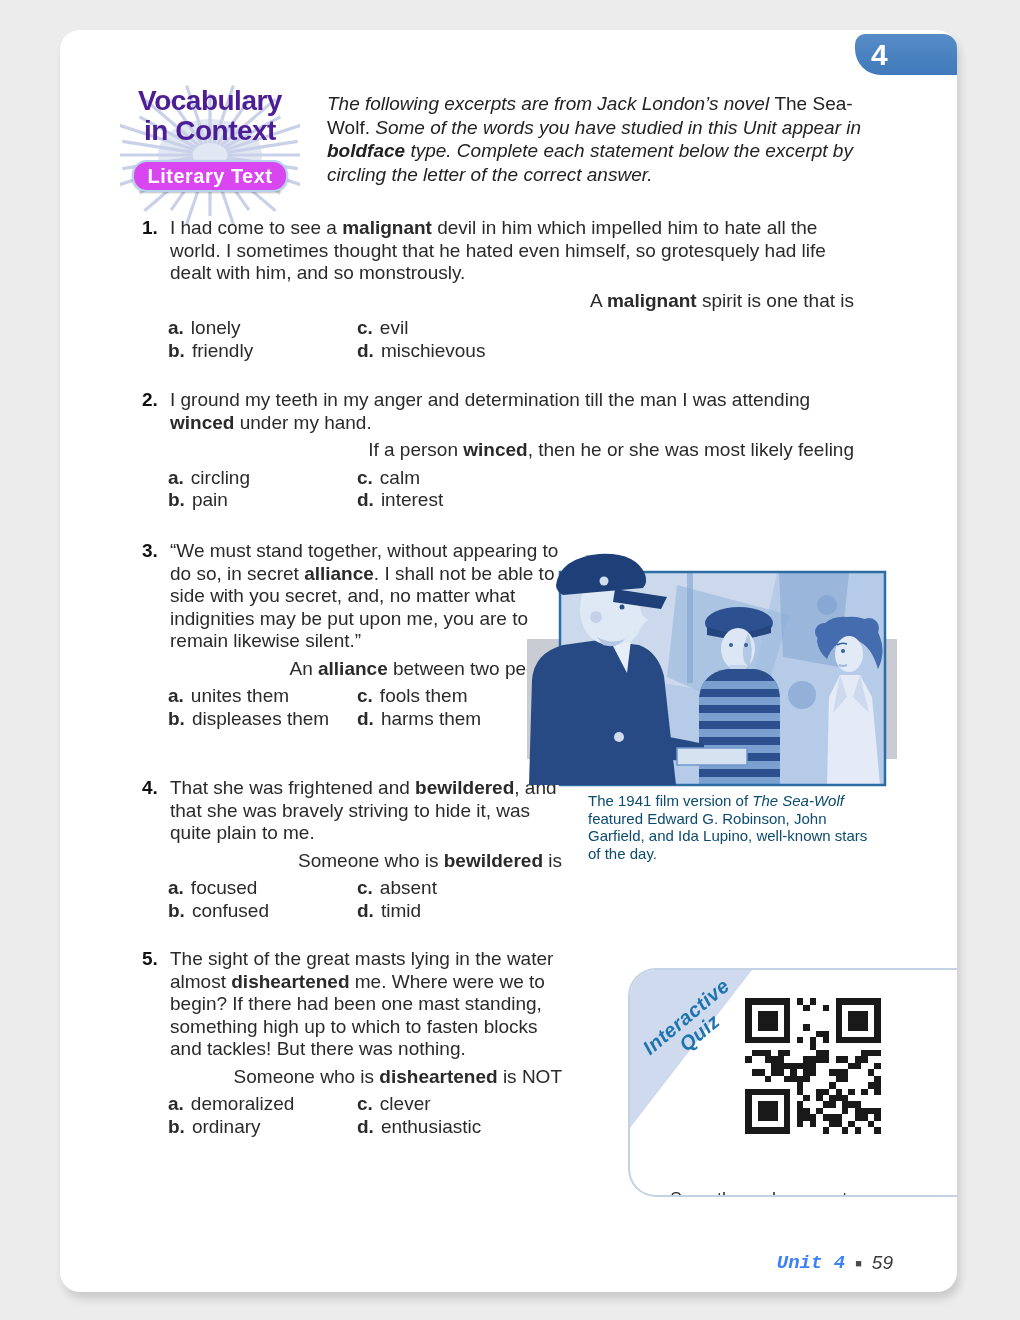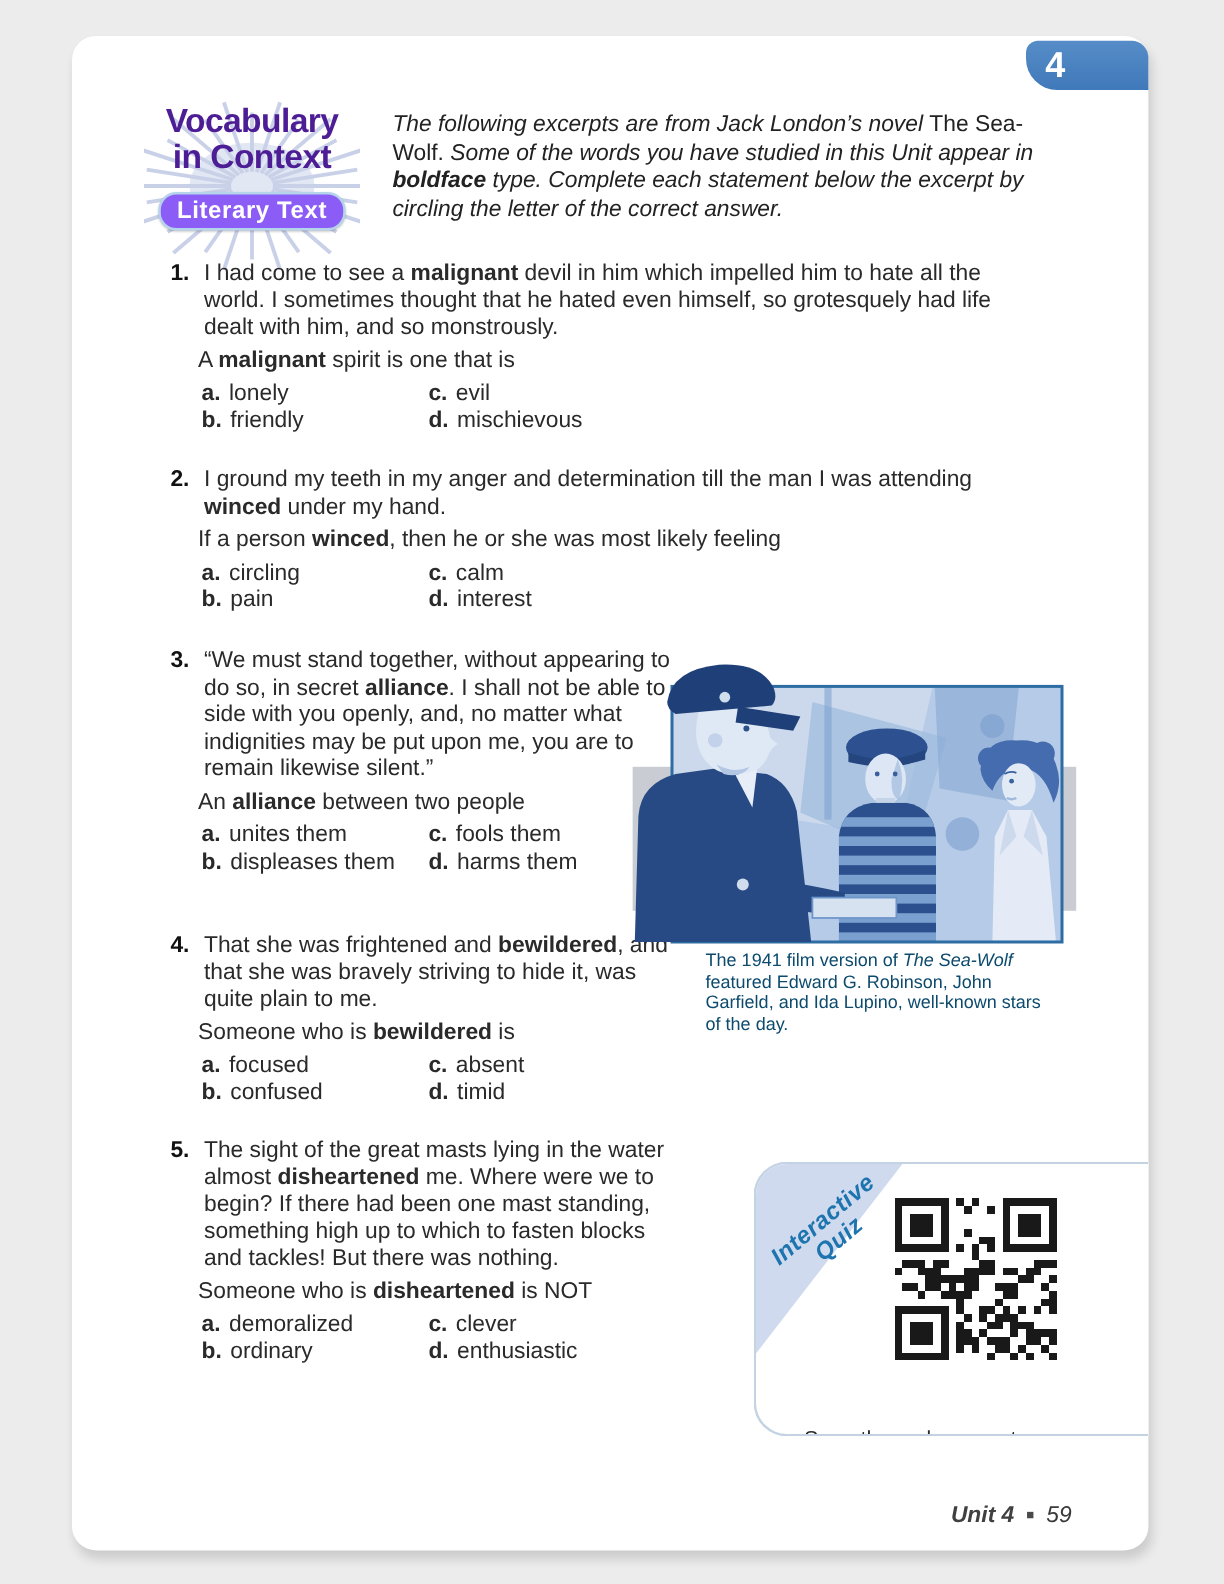--- a/index.html
+++ b/index.html
@@ -23,35 +23,35 @@
     border-radius:10px 14px 0 26px;
     color:#fff;font-weight:700;font-size:30px;line-height:41px;
     padding-left:16px;box-sizing:border-box;
   }
   
   .logo-wrap{position:absolute;left:68px;top:56px;width:164px;height:142px;text-align:center;}
   .starburst{position:absolute;left:-8px;top:-6px;width:180px;height:150px;}
   .logo-line{position:relative;color:#4c1d95;font-weight:700;font-size:28px;line-height:30px;letter-spacing:-0.5px;}
   .logo-badge{
     position:relative;margin:14px auto 0;width:156px;height:32px;
-    background:#8b5cf6;border:2px solid #b5d4ec;border-radius:15px;box-sizing:border-box;
+    background:#d946ef;border:2px solid #b5d4ec;border-radius:15px;box-sizing:border-box;
     color:#ffffff;font-weight:700;font-size:20px;line-height:28px;letter-spacing:0.5px;
     box-shadow:0 1px 2px rgba(0,0,0,0.25);
   }
   .intro{
     position:absolute;left:267px;top:62px;width:566px;
     font-size:19px;line-height:23.5px;color:#222;margin:0;
   }
   
   .question{position:absolute;left:82px;}
   .q-wide{width:712px;}
   .q-narrow{width:420px;}
   .q-num{position:absolute;left:0;top:0;font-weight:700;font-size:19px;color:#111;}
   .q-excerpt{margin:0 0 0 28px;font-size:19px;line-height:22.5px;}
-  .q-stem{margin:5px 0 0 23px;font-size:19px;line-height:22.5px;}
+  .q-stem{margin:5px 0 0 50px;font-size:19px;line-height:22.5px;text-align:right;}
   .q-options{margin:5px 0 0 26px;display:grid;grid-template-columns:189px 1fr;font-size:19px;line-height:22.5px;}
   .opt{white-space:nowrap;}
   .opt-letter{font-weight:700;margin-right:7px;}
   
   .photo-wrap{position:absolute;left:467px;top:515px;width:370px;height:245px;}
   .photo-caption{
     position:absolute;left:528px;top:762px;width:282px;margin:0;
     font-size:15px;line-height:17.5px;color:#0c4a6e;
   }
   
@@ -69,21 +69,21 @@
     position:absolute;left:8px;top:34px;width:110px;
     transform:rotate(-40deg);
     color:#1d74ae;font-weight:700;font-style:italic;font-size:20px;line-height:21px;
     text-align:center;letter-spacing:0.5px;
   }
   .qr{position:absolute;left:109px;top:22px;width:148px;height:148px;background:#fff;}
   .quiz-snap{position:absolute;left:24px;top:203px;margin:16px;font-size:18px;color:#2c2c2c;}
   .quiz-url{position:absolute;left:24px;top:225px;margin:0;font-size:19px;font-weight:700;color:#2484b5;text-decoration:none;}
   
   .footer{position:absolute;top:1222px;right:64px;display:flex;align-items:center;gap:10px;font-size:19px;}
-  .footer .unit{color:#404040;font-weight:700;font-style:italic;}
+  .footer .unit{color:#3b82f6;font-weight:700;font-style:italic;font-family:Liberation Mono, monospace;}
   .footer .sq{color:#4a4a4a;font-size:11px;}
   .footer .pnum{color:#3a3a3a;font-style:italic;}
 </style>
 </head>
 <body>
 
 <div class="page-card">
 
   <div class="unit-tab">
     <span>4</span>
@@ -147,21 +147,21 @@
     <div class="q-options">
       <div class="opt"><span class="opt-letter">a.</span><span>circling</span></div>
       <div class="opt"><span class="opt-letter">c.</span><span>calm</span></div>
       <div class="opt"><span class="opt-letter">b.</span><span>pain</span></div>
       <div class="opt"><span class="opt-letter">d.</span><span>interest</span></div>
     </div>
   </section>
 
   <section class="question q-narrow" style="top:510px">
     <div class="q-num">3.</div>
-    <p class="q-excerpt"><span style="font-style: normal;">“We must stand together, without appearing to do so, in secret </span><span style="font-weight: 700; font-style: normal;">alliance</span><span style="font-style: normal;">. I shall not be able to side with you openly, and, no matter what indignities may be put upon me, you are to remain likewise silent.”</span></p>
+    <p class="q-excerpt"><span style="font-style: normal;">“We must stand together, without appearing to do so, in secret </span><span style="font-weight: 700; font-style: normal;">alliance</span><span style="font-style: normal;">. I shall not be able to side with you secret, and, no matter what indignities may be put upon me, you are to remain likewise silent.”</span></p>
     <p class="q-stem"><span style="font-style: normal;">An </span><span style="font-weight: 700; font-style: normal;">alliance</span><span style="font-style: normal;"> between two people</span></p>
     <div class="q-options">
       <div class="opt"><span class="opt-letter">a.</span><span>unites them</span></div>
       <div class="opt"><span class="opt-letter">c.</span><span>fools them</span></div>
       <div class="opt"><span class="opt-letter">b.</span><span>displeases them</span></div>
       <div class="opt"><span class="opt-letter">d.</span><span>harms them</span></div>
     </div>
   </section>
 
   <section class="question q-narrow" style="top:747px">

